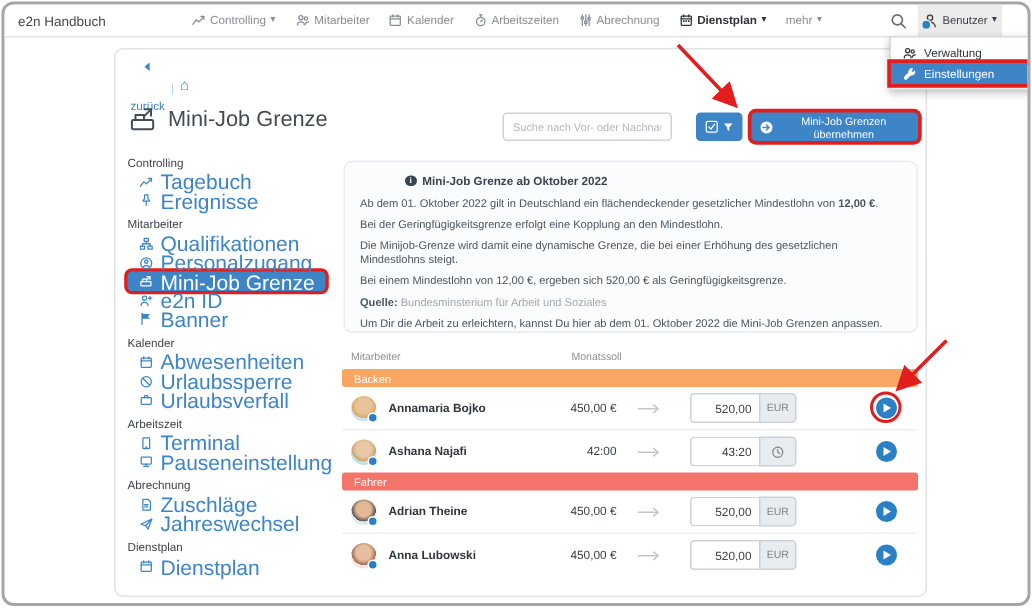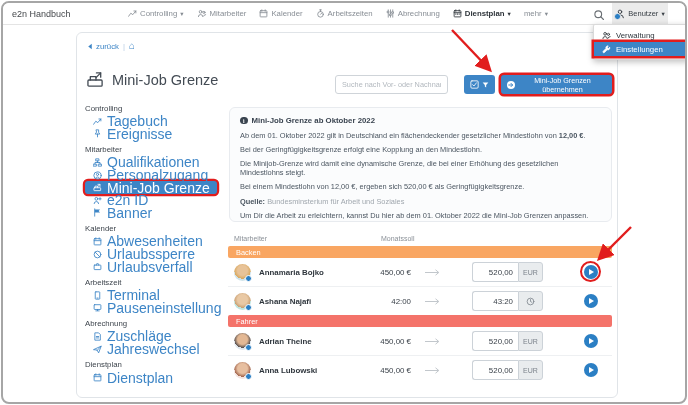--- a/index.html
+++ b/index.html
@@ -40,21 +40,21 @@
 
   
   .card{position:absolute;left:73px;top:29px;width:540px;height:364px;background:#fff;
         border:1px solid #e0e4e8;border-radius:6px;}
 
   
   .crumbs{position:absolute;left:10px;top:8px;display:flex;align-items:center;gap:4px;
           font-size:7.8px;color:#3d85c6;}
   .crumbs .sep{color:#b9cde4;}
   .crumbs .home{font-size:10px;line-height:1;cursor:pointer;}
-  .crumbs .back{cursor:pointer;display:flex;align-items:center;gap:3px;}
+  .crumbs .back{cursor:pointer;display:flex;align-items:center;gap:18px;flex-direction:column;}
 
   
   .ptitle{position:absolute;left:9px;top:38px;display:flex;align-items:center;gap:7px;
           font-size:14.5px;color:#434b54;}
   .ptitle svg{stroke:#434b54;}
 
   
   .search-box{position:absolute;left:258px;top:42px;width:113px;height:19px;box-sizing:border-box;
               border:1px solid #cfd4d9;border-radius:3px;font-size:7.3px;color:#3b424a;
               padding:0 6px;outline:none;font-family:inherit;}
@@ -73,21 +73,21 @@
   .side-item{height:12.6px;display:flex;align-items:center;gap:5px;padding-left:8px;
              font-size:14px;color:#3d85c6;cursor:pointer;border-radius:3px;}
   .side-item svg{stroke:#3d85c6;flex:none;}
   .side-item.active{background:#3d85c6;color:#fff;box-shadow:0 0 0 2.2px #e11d1d;}
   .side-item.active svg{stroke:#fff;}
 
   
   .infobox{position:absolute;left:152px;top:74px;width:383px;height:115px;box-sizing:border-box;
            background:#fbfcfd;border:1px solid #e8ebef;border-radius:6px;padding:8px 10px;}
   .ib-title{display:flex;align-items:center;gap:4px;font-size:7.8px;font-weight:bold;
-            color:#3a4450;margin-bottom:7px;}
+            color:#3a4450;margin-bottom:7px;margin-left:30px;}
   .info-ic{width:7.5px;height:7.5px;border-radius:50%;background:#3a4450;color:#fff;
            font-size:5.5px;font-weight:bold;display:flex;align-items:center;justify-content:center;
            font-family:"Liberation Serif",serif;flex:none;}
   .infobox p{margin:0 0 5.5px;font-size:7.4px;line-height:1.18;color:#4a5560;}
   .infobox .b{font-weight:bold;}
   .quelle-link{color:#a0a7ae;}
 
   
   .tbl{position:absolute;left:151px;top:202px;width:384px;}
   .thead{position:relative;height:11px;font-size:7px;color:#8a9097;}
@@ -103,21 +103,21 @@
   .avatar .st{position:absolute;right:-1px;bottom:-1px;width:5px;height:5px;border-radius:50%;
               background:#2b7fc4;border:1px solid #fff;}
   .av1{background:radial-gradient(circle at 50% 38%,#e8c398 0 36%,#d9a961 60%,#cfe3ea 61%);}
   .av2{background:radial-gradient(circle at 50% 38%,#e9c9a5 0 36%,#cba275 60%,#bfe4df 61%);}
   .av3{background:radial-gradient(circle at 50% 38%,#e3b894 0 36%,#5d5350 60%,#dfe7ee 61%);}
   .av4{background:radial-gradient(circle at 50% 38%,#e7bfa0 0 36%,#a56a52 60%,#f3e4e0 61%);}
   .rname{position:absolute;left:31px;top:50%;transform:translateY(-50%);font-size:7.9px;
          font-weight:bold;color:#2f363d;}
   .rcur{position:absolute;right:201px;top:50%;transform:translateY(-50%);font-size:7.9px;color:#3b424a;}
   .rarr{position:absolute;left:197px;top:11px;}
-  .igroup{position:absolute;left:244px;top:4px;height:20px;display:flex;}
+  .igroup{position:absolute;left:232px;top:4px;height:20px;display:flex;}
   .igroup input{width:46px;height:20px;box-sizing:border-box;border:1px solid #ccd2d8;
                 border-right:none;border-radius:3px 0 0 3px;text-align:right;padding-right:5px;
                 font-size:7.9px;color:#3b424a;font-family:inherit;outline:none;}
   .isuffix{width:25px;height:20px;box-sizing:border-box;border:1px solid #ccd2d8;
            border-radius:0 3px 3px 0;background:#e9ecee;display:flex;align-items:center;
            justify-content:center;font-size:7px;color:#7c838b;}
   .play{position:absolute;left:356px;top:7px;width:14px;height:14px;border-radius:50%;
         background:#2b7fc4;display:flex;align-items:center;justify-content:center;cursor:pointer;}
   .play .tri{width:0;height:0;border-left:5px solid #fff;border-top:3.2px solid transparent;
              border-bottom:3.2px solid transparent;margin-left:1.5px;}

